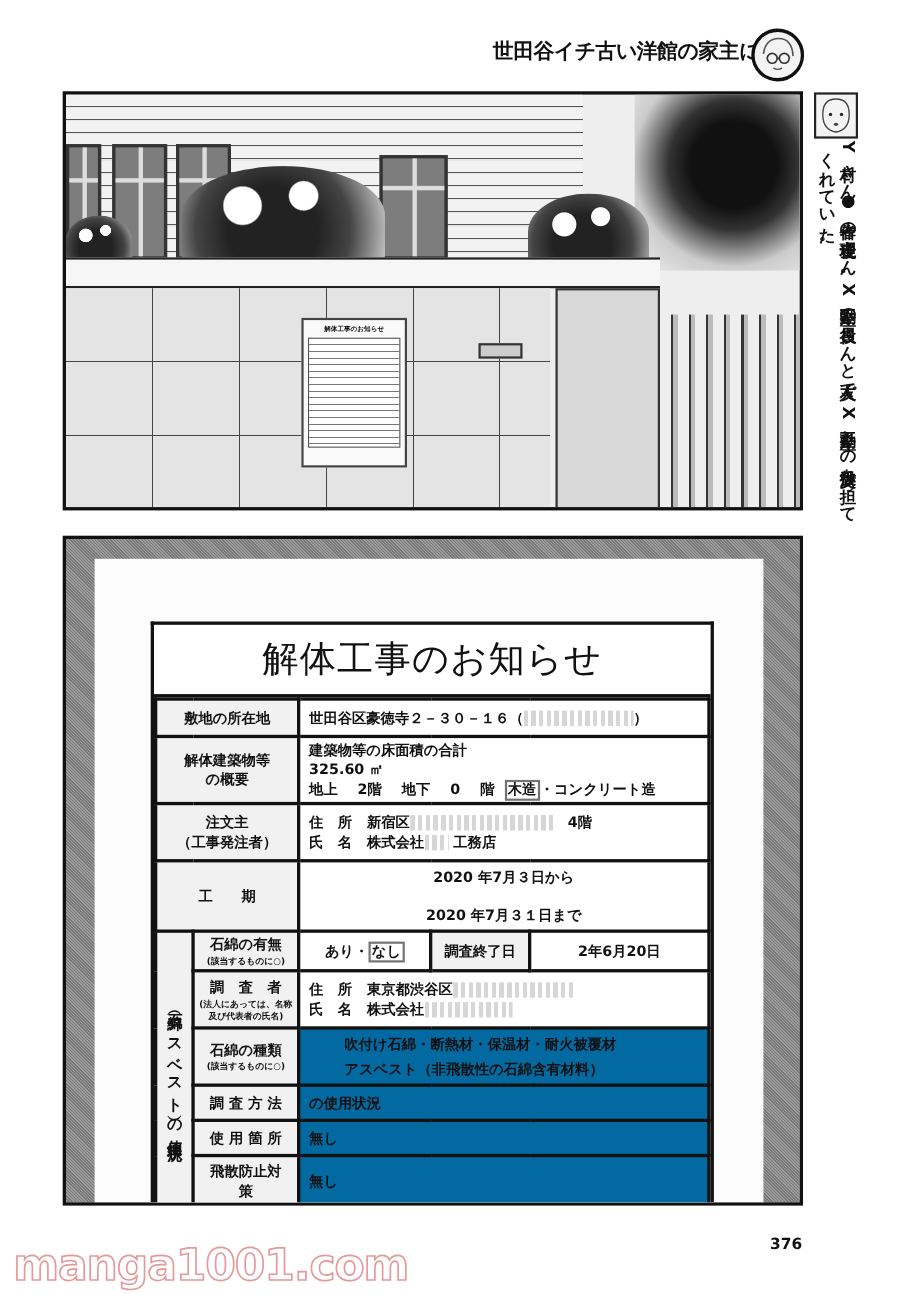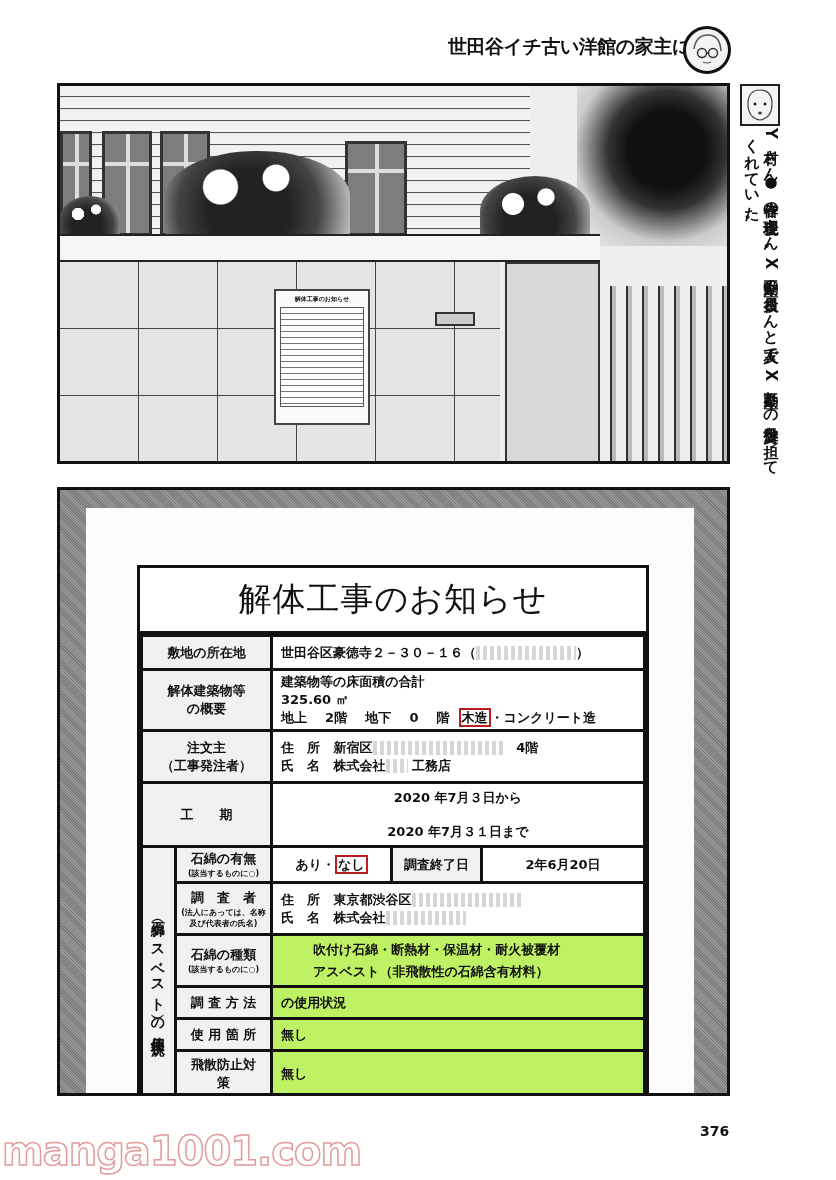--- a/index.html
+++ b/index.html
@@ -75,28 +75,28 @@
     border: 3px solid #111; border-bottom: none; }
   .notice-title { height: 66px; display: flex; align-items: center; justify-content: center;
     font-size: 33px; font-weight: normal; letter-spacing: 1px; border-bottom: 3px solid #111; }
 
   table.grid { width: 100%; border-collapse: collapse; table-layout: fixed; }
   table.grid td { border: 3px solid #111; font-weight: bold; font-size: 13px; padding: 2px 8px; vertical-align: middle; }
   table.grid td.lab { text-align: center; background: #f1f1f1; }
   .nowrap { white-space: nowrap; }
   .blur { display: inline-block; width: 100px; height: 14px; vertical-align: middle;
     background: repeating-linear-gradient(90deg, #ccc 0 4px, #fff 4px 7px); opacity: .8; }
-  .boxed { border: 2px solid #b91c1c; padding: 0 1px; text-align: center; }
+  .boxed { border: 2px solid #737373; padding: 0 1px; text-align: center; }
   .small-note { display: block; font-size: 8px; font-weight: bold; }
   .vert { writing-mode: vertical-rl; font-size: 14px; font-weight: bold; letter-spacing: 2px; margin: 0 auto; }
   .row-2 { display: flex; justify-content: space-between; flex-direction: column; }
-  .gray-cell { background: #bef264; }
+  .gray-cell { background: #0369a1; }
 
   .page-number { position: absolute; left: 700px; top: 1100px; font-size: 14px; font-weight: bold; color: #111; margin-top: 23px; }
-  .watermark { position: absolute; left: 2px; top: 1128px; font-family: "DejaVu Sans", sans-serif;
+  .watermark { position: absolute; left: 12px; top: 1128px; font-family: "DejaVu Sans", sans-serif;
     font-size: 40px; font-weight: bold; color: #ffffff; -webkit-text-stroke: 1.5px #e39a9a;
     letter-spacing: -1px; }
 </style>
 </head>
 <body>
 
 <div class="series-title">世田谷イチ古い洋館の家主になる</div>
 <div class="author-avatar">
   <svg width="42" height="42" viewBox="0 0 42 42">
     <path d="M8 20 Q10 6 22 6 Q34 6 35 22" fill="none" stroke="#555" stroke-width="1.5"></path>

